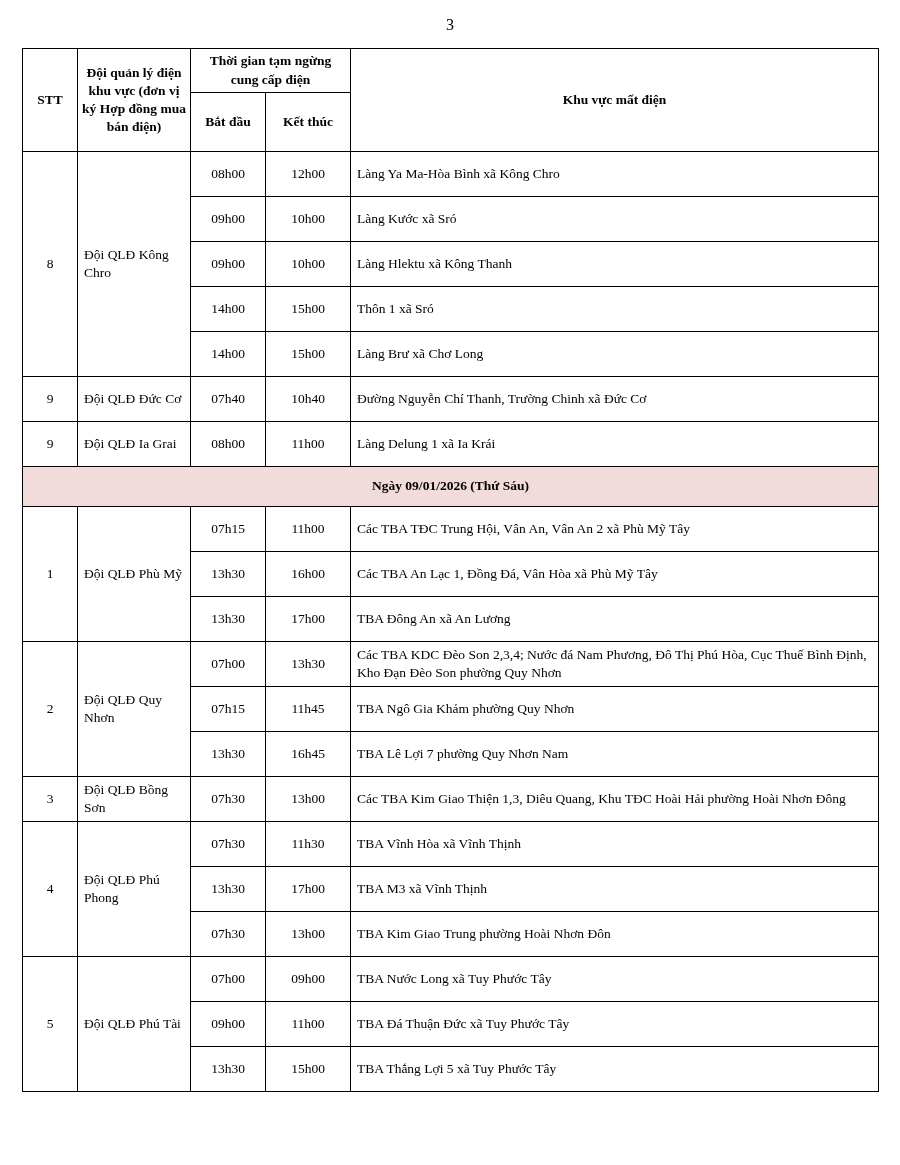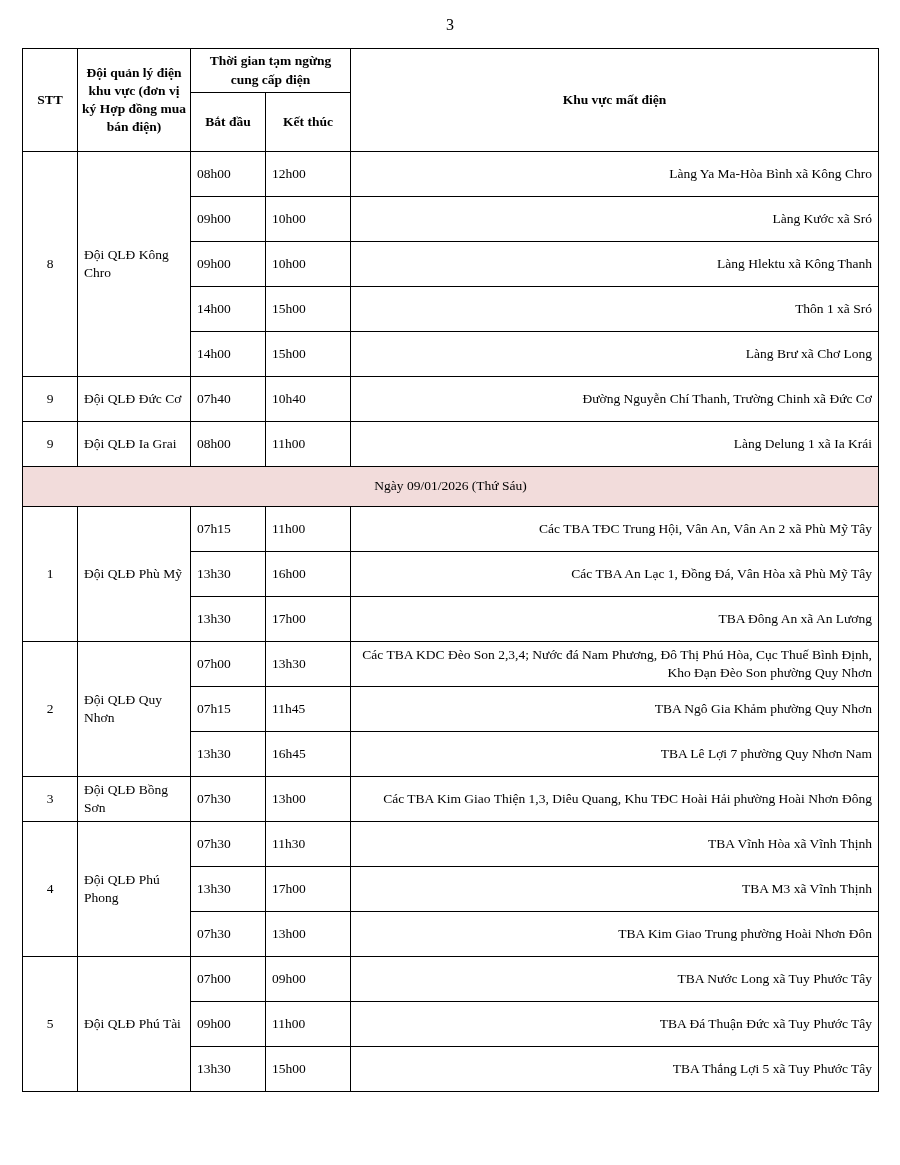--- a/index.html
+++ b/index.html
@@ -43,29 +43,29 @@
     vertical-align: middle;
     overflow: hidden;
   }
   table.outage th {
     font-weight: bold;
     text-align: center;
     padding: 2px 4px;
   }
   .c-stt   { text-align: center; }
   .c-team  { padding: 2px 4px; }
-  .c-time  { }
-  .c-area  { text-align: right; padding-left: 7px; }
+  .c-time  { text-align: center; }
+  .c-area  { text-align: left; padding-left: 7px; }
   tr.hr1 { height: 44px; }
   tr.hr2 { height: 59px; }
   tr.r45 { height: 45px; }
   tr.r40 { height: 40px; }
   td.date-band {
     text-align: center;
-    font-weight: normal;
+    font-weight: bold;
     font-size: 14px;
   }
 </style>
 </head>
 <body>
 
 <div class="page">
 
   <div class="page-number">3</div>
 

